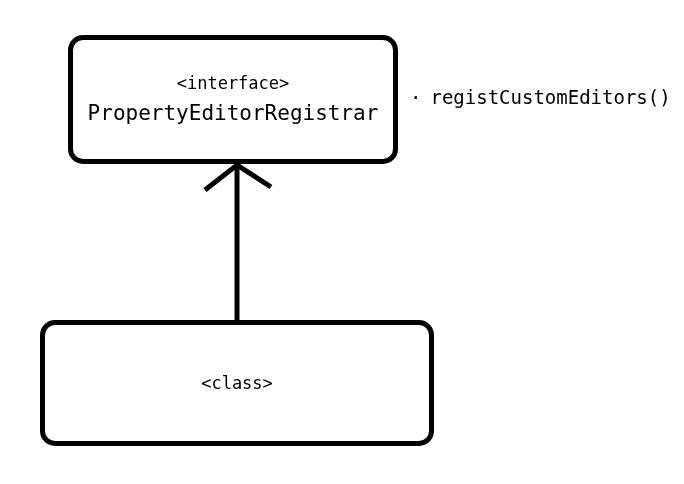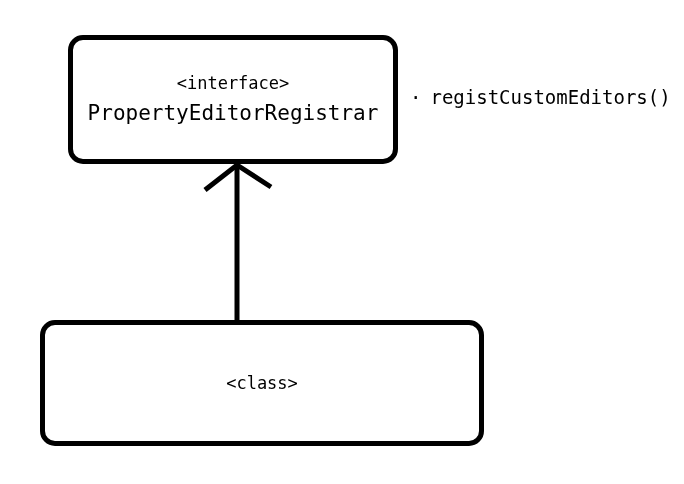--- a/index.html
+++ b/index.html
@@ -40,21 +40,21 @@
     left: 68px;
     top: 35px;
     width: 330px;
     height: 129px;
     padding-bottom: 0;
     gap: 6px;
   }
   .box-class {
     left: 40px;
     top: 320px;
-    width: 444px;
+    width: 394px;
     height: 126px;
     gap: 8px;
   }
   .stereotype {
     font-size: 17px;
     line-height: 21px;
     white-space: nowrap;
   }
   .classname {
     font-size: 21px;

